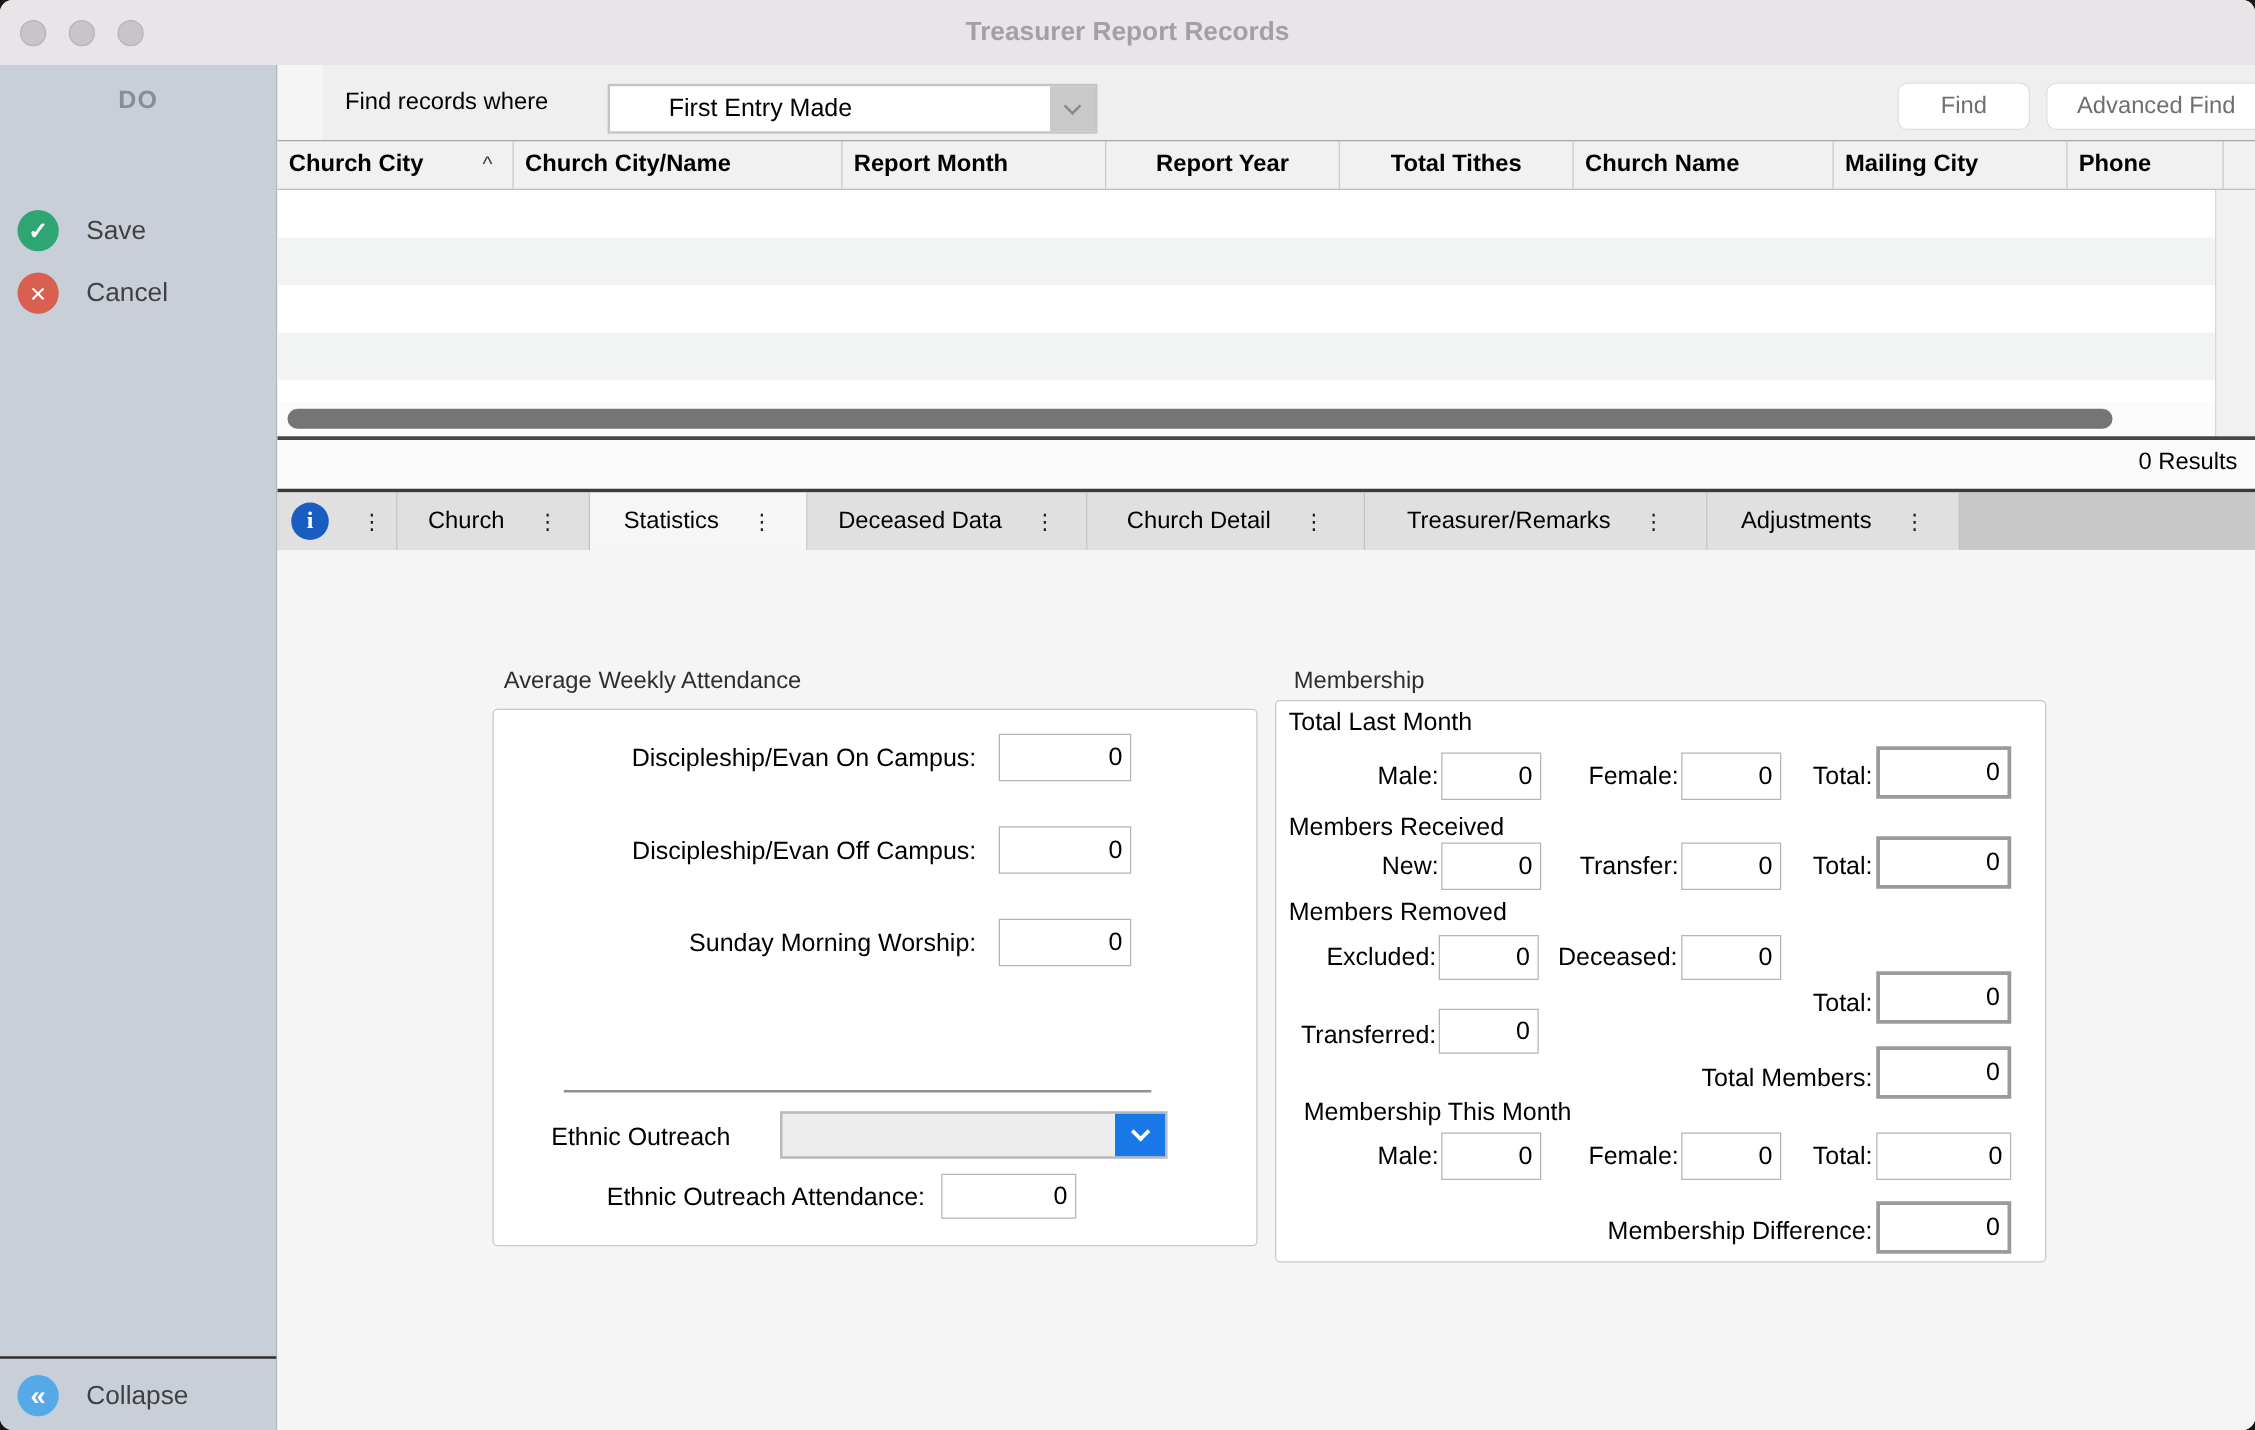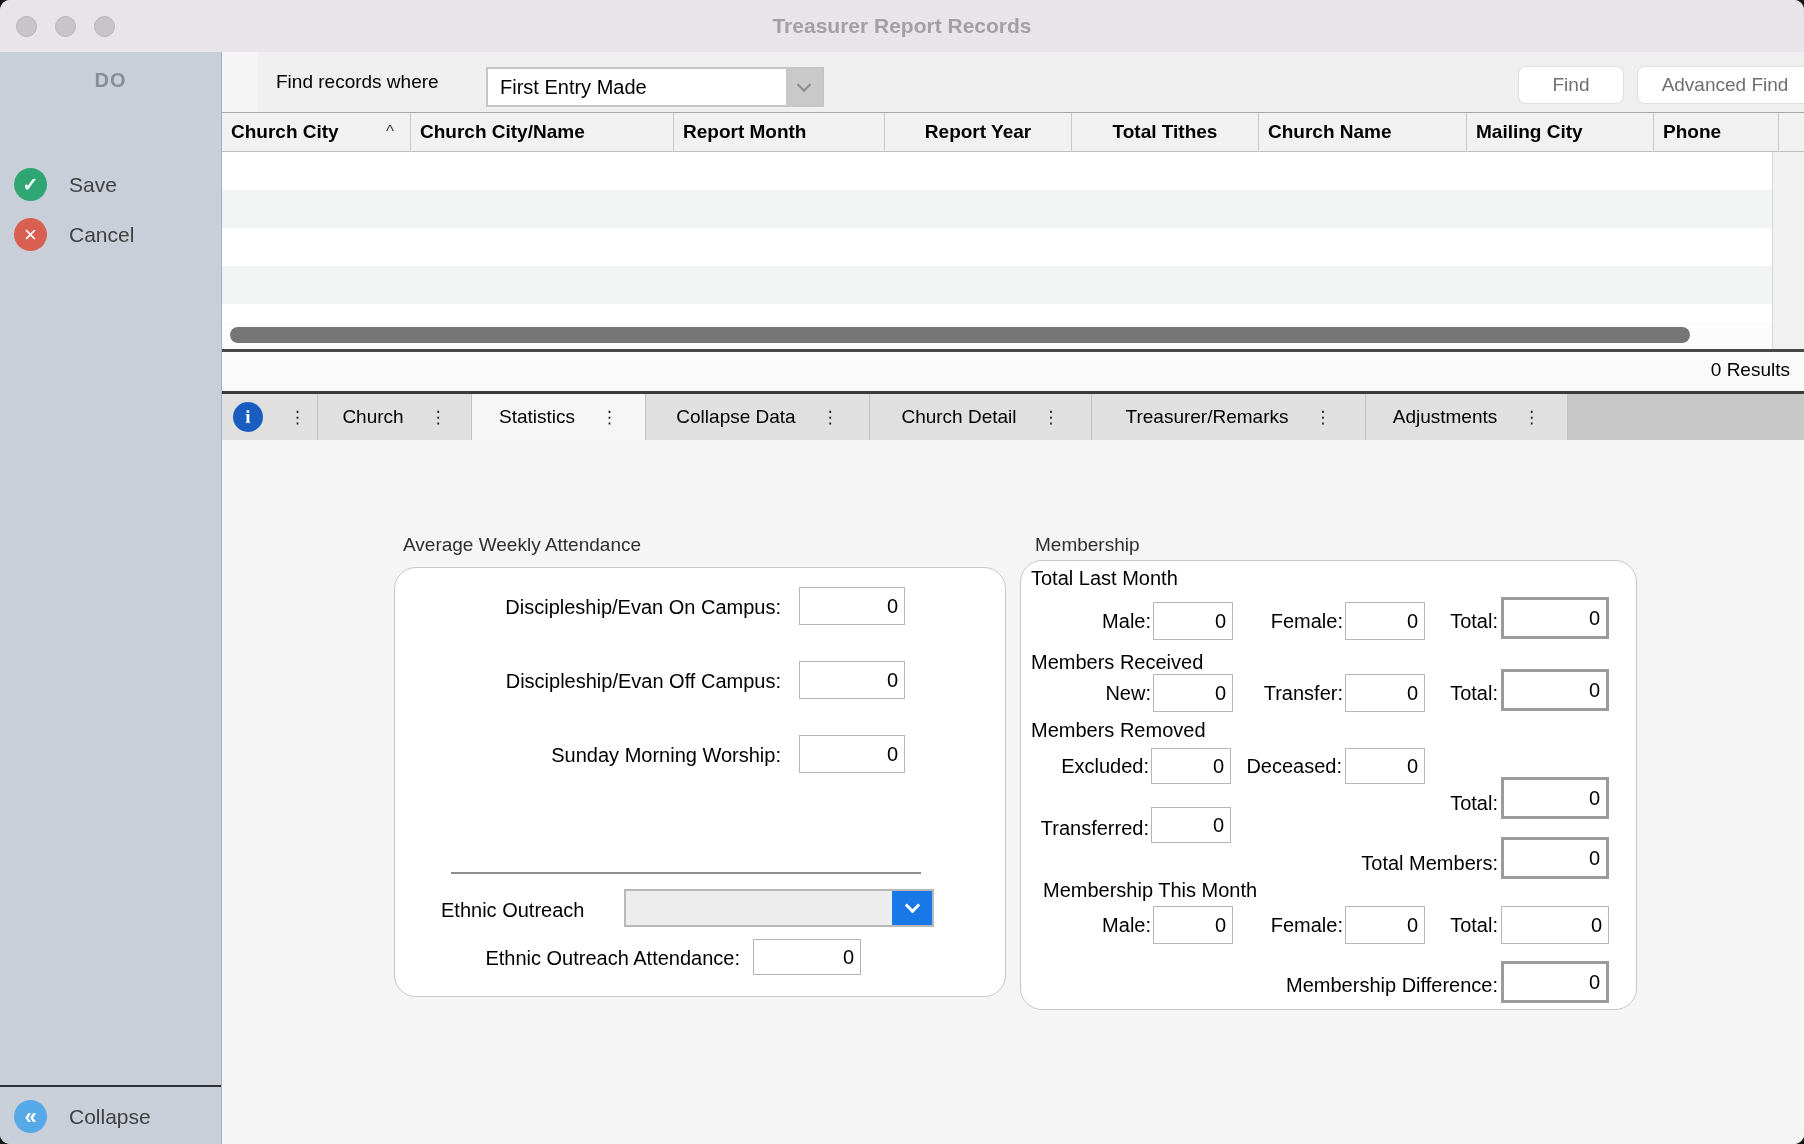--- a/index.html
+++ b/index.html
@@ -25,22 +25,22 @@
   .cancel-circle{background:#d95f51;font-size:22px;font-weight:normal;}
   .collapse-circle{background:#55a9e6;font-size:22px;line-height:30px;}
   .side-label{font-size:21px;color:#404040;}
   .collapse-divider{position:absolute;left:0;bottom:57px;width:100%;height:2px;background:#2e2e2e;}
 
   
   .main{position:absolute;left:222px;top:52px;right:0;bottom:0;background:#f6f5f5;}
 
   .findbar{position:absolute;left:0;top:0;width:100%;height:60px;background:#f0eff0;margin-left:36px;}
   .find-label{position:absolute;left:18px;top:0;line-height:60px;font-size:19px;}
-  .dd{position:absolute;left:228px;top:15px;width:338px;height:40px;background:#fff;
-      border:2px solid #c5c5c5;display:flex;align-items:stretch;}
+  .dd{position:absolute;left:228px;top:15px;width:392px;height:40px;background:#fff;
+      border:2px solid #c5c5c5;display:flex;align-items:stretch;padding-left:35px;}
   .dd-value{flex:1;line-height:36px;padding-left:12px;font-size:20px;white-space:nowrap;
             overflow:hidden;}
   .dd-btn{width:36px;background:#c9c9c9;display:flex;align-items:center;justify-content:center;}
   .chev{display:inline-block;width:10px;height:10px;border-right:2px solid #8a8a8a;
         border-bottom:2px solid #8a8a8a;transform:rotate(45deg);margin-top:-5px;}
   .btn{position:absolute;top:14px;height:38px;background:#fff;border:1px solid #e0dfe0;
        border-radius:8px;font-size:19px;color:#6f6f6f;text-align:center;cursor:default;
        font-family:"Liberation Sans",sans-serif;}
 
   
@@ -73,21 +73,21 @@
   .tabseg.active{background:#f7f6f6;}
   .tab-dots{font-size:17px;color:#1c1c1c;line-height:1;}
   .info-circle{width:30px;height:30px;border-radius:50%;background:#1a5dc0;color:#fff;
                display:flex;align-items:center;justify-content:center;font-size:19px;
                font-weight:bold;font-family:"Liberation Serif",serif;}
   .tab-filler{flex:1;background:#c8c8c8;border-right:none;}
 
   
   .content{position:absolute;left:0;top:388px;width:100%;bottom:0;background:#f6f5f5;}
   .group-title{position:absolute;font-size:19px;color:#2e2e2e;}
-  .group-box{position:absolute;background:#fff;border:1px solid #c8c8c8;border-radius:22px;}
+  .group-box{position:absolute;background:#fff;border:1px solid #c8c8c8;border-radius:4px;}
   .flabel{position:absolute;font-size:20px;color:#000;text-align:right;white-space:nowrap;}
   .flabel.left{text-align:right;}
   .num-input{position:absolute;border:1px solid #b5b5b5;background:#fff;font-size:20px;
              text-align:right;padding:0 6px;color:#000;font-family:"Liberation Sans",sans-serif;}
   .num-input.thick{border:3px solid #9b9b9b;}
   .sec-header{position:absolute;font-size:20px;color:#000;white-space:nowrap;}
   .hdivider{position:absolute;height:2px;background:#8f8f8f;}
   .eth-dd{position:absolute;background:#ededed;border:2px solid #b9b9b9;display:flex;
           align-items:stretch;}
   .eth-value{flex:1;font-size:19px;line-height:34px;padding-left:8px;}
@@ -184,21 +184,21 @@
       </div>
       <div class="tabseg" style="width:154px">
         <span>Church</span>
         <span class="tab-dots">⋮</span>
       </div>
       <div class="tabseg active" style="width:174px">
         <span>Statistics</span>
         <span class="tab-dots">⋮</span>
       </div>
       <div class="tabseg" style="width:224px">
-        <span>Collapse Data</span>
+        <span>Deceased Data</span>
         <span class="tab-dots">⋮</span>
       </div>
       <div class="tabseg" style="width:222px">
         <span>Church Detail</span>
         <span class="tab-dots">⋮</span>
       </div>
       <div class="tabseg" style="width:274px">
         <span>Treasurer/Remarks</span>
         <span class="tab-dots">⋮</span>
       </div>

